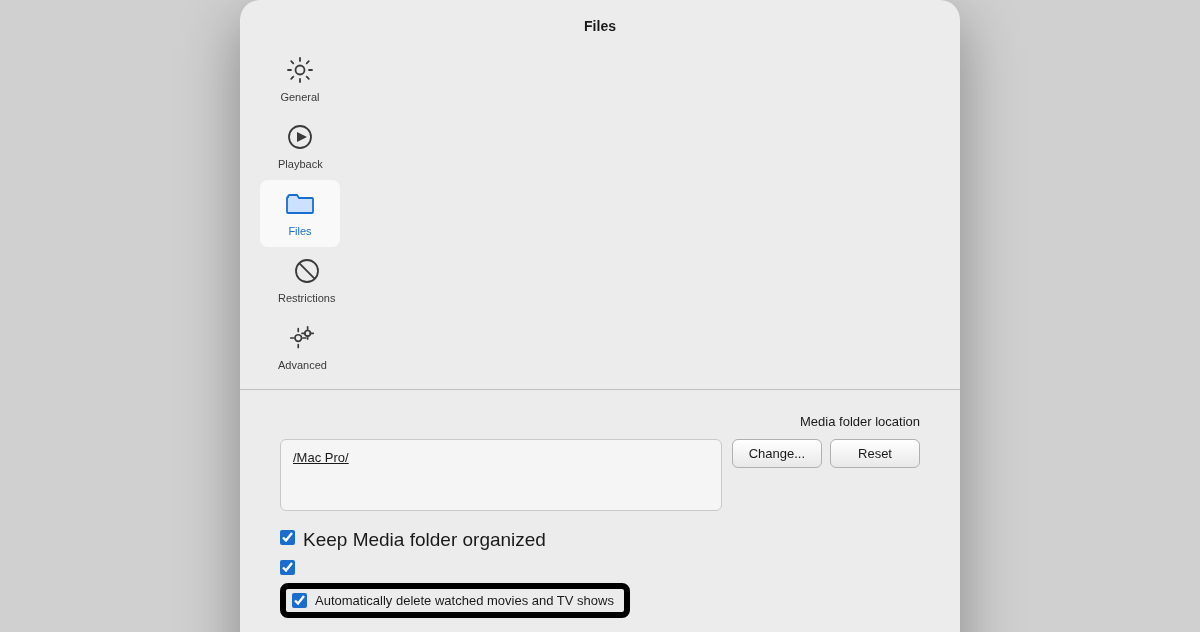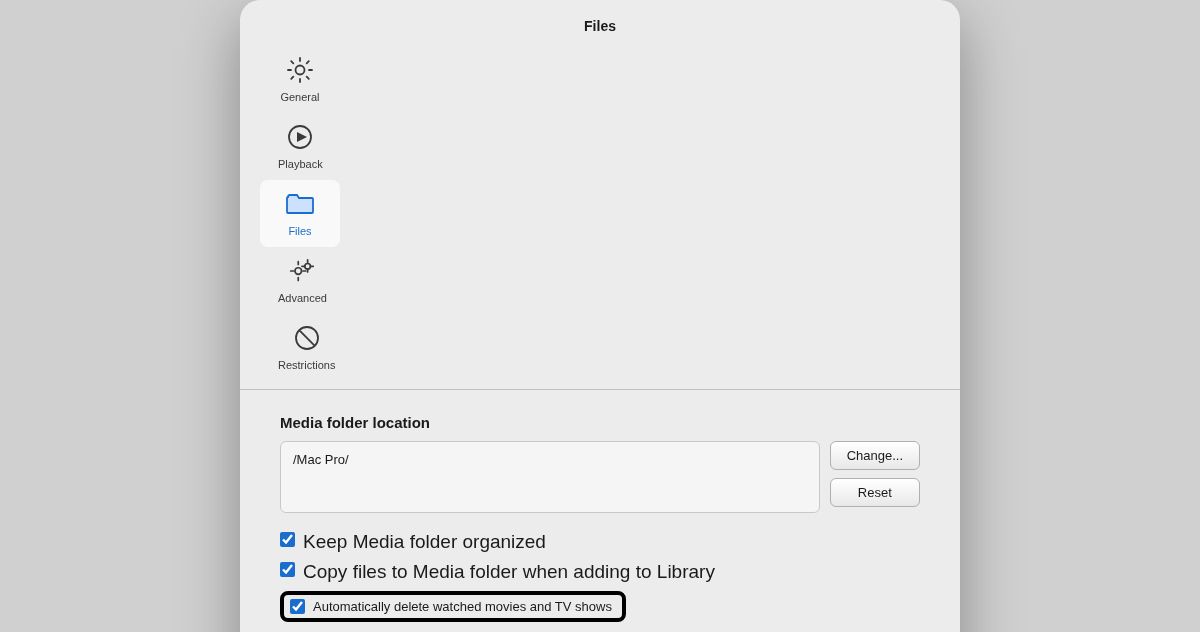--- a/index.html
+++ b/index.html
@@ -62,44 +62,46 @@
     }
     .tab-separator {
       height: 1px;
       background: #c0c0c0;
       margin: 8px 0 0;
     }
     .content {
       padding: 24px 40px 20px;
     }
     .section-title {
-      font-size: 15px;
-      font-weight: 700;
+      font-size: 13px;
+      font-weight: 400;
       color: #1a1a1a;
       margin-bottom: 10px;
+      text-align: right;
     }
     .path-row {
       display: flex;
       gap: 10px;
       align-items: flex-start;
       margin-bottom: 18px;
     }
     .path-box {
       flex: 1;
       background: #f5f5f5;
       border: 1px solid #c8c8c8;
       border-radius: 6px;
       padding: 10px 12px;
       font-size: 13px;
       color: #1a1a1a;
       min-height: 72px;
+      text-decoration: underline;
     }
     .path-buttons {
       display: flex;
-      flex-direction: column;
+      flex-direction: row;
       gap: 8px;
     }
     .btn {
       background: linear-gradient(to bottom, #ffffff, #e8e8e8);
       border: 1px solid #b0b0b0;
       border-radius: 6px;
       padding: 6px 16px;
       font-size: 13px;
       cursor: pointer;
       min-width: 90px;
@@ -134,21 +136,21 @@
       font-size: 11px;
       color: #5a5a5a;
       margin-left: 23px;
       margin-bottom: 12px;
       line-height: 1.5;
     }
     .highlight-row {
       display: inline-flex;
       align-items: center;
       gap: 8px;
-      border: 4px solid #000000;
+      border: 6px solid #000000;
       border-radius: 8px;
       padding: 4px 10px 4px 6px;
       margin-bottom: 12px;
     }
     .highlight-row input[type="checkbox"] {
       width: 15px;
       height: 15px;
       accent-color: #1a6dcc;
       cursor: pointer;
     }
@@ -235,39 +237,39 @@
       <div class="tab-icon">
         <svg class="icon-folder" viewBox="0 0 30 30" fill="none" stroke="#1a6dcc" stroke-width="1.8">
           <path d="M3 8 Q3 6 5 6 L12 6 L14 9 L27 9 Q28 9 28 10 L28 23 Q28 24 27 24 L3 24 Q2 24 2 23 L2 9 Q2 8 3 8Z" fill="#cce0ff" stroke="#1a6dcc"></path>
         </svg>
       </div>
       <span class="tab-label" style="color:#1a6dcc; font-weight:500;">Files</span>
     </div>
 
     <div class="tab-item">
       <div class="tab-icon">
+        <svg class="icon-restrict" viewBox="0 0 30 30" fill="none" stroke="#3a3a3a" stroke-width="1.8">
+          <circle cx="15" cy="15" r="11"></circle>
+          <line x1="7.2" y1="7.2" x2="22.8" y2="22.8"></line>
+        </svg>
+      </div>
+      <span class="tab-label">Restrictions</span>
+    </div>
+
+    <div class="tab-item">
+      <div class="tab-icon">
         <svg class="icon-gear-adv" viewBox="0 0 32 32" fill="none" stroke="#3a3a3a" stroke-width="1.8">
           <circle cx="12" cy="16" r="3.5"></circle>
           <path d="M12 6v3M12 23v3M4 16h3M17 16h3" stroke-linecap="round"></path>
           <circle cx="22" cy="11" r="3"></circle>
           <path d="M22 4v3M22 14v3M16 11h3M25 11h3" stroke-linecap="round"></path>
         </svg>
       </div>
       <span class="tab-label">Advanced</span>
     </div>
-
-    <div class="tab-item">
-      <div class="tab-icon">
-        <svg class="icon-restrict" viewBox="0 0 30 30" fill="none" stroke="#3a3a3a" stroke-width="1.8">
-          <circle cx="15" cy="15" r="11"></circle>
-          <line x1="7.2" y1="7.2" x2="22.8" y2="22.8"></line>
-        </svg>
-      </div>
-      <span class="tab-label">Restrictions</span>
-    </div>
   </div>
 
   <div class="tab-separator"></div>
 
   <div class="content">
     <div class="section-title">Media folder location</div>
 
     <div class="path-row">
       <div class="path-box">/Mac Pro/</div>
       <div class="path-buttons">
@@ -276,21 +278,20 @@
       </div>
     </div>
 
     <div class="checkbox-row">
       <input type="checkbox" id="keep-organized" checked="" style="">
       <label class="checkbox-label" for="keep-organized">Keep Media folder organized</label>
     </div>
 
     <div class="checkbox-row">
       <input type="checkbox" id="copy-files" checked="" style="">
-      <label class="checkbox-label" for="copy-files">Copy files to Media folder when adding to Library</label>
     </div>
 
     <div style="margin-top:6px;">
       <div class="highlight-row">
         <input type="checkbox" id="auto-delete" checked="" style="">
         <label class="checkbox-label" for="auto-delete">Automatically delete watched movies and TV shows</label>
       </div>
     </div>
   </div>
 

